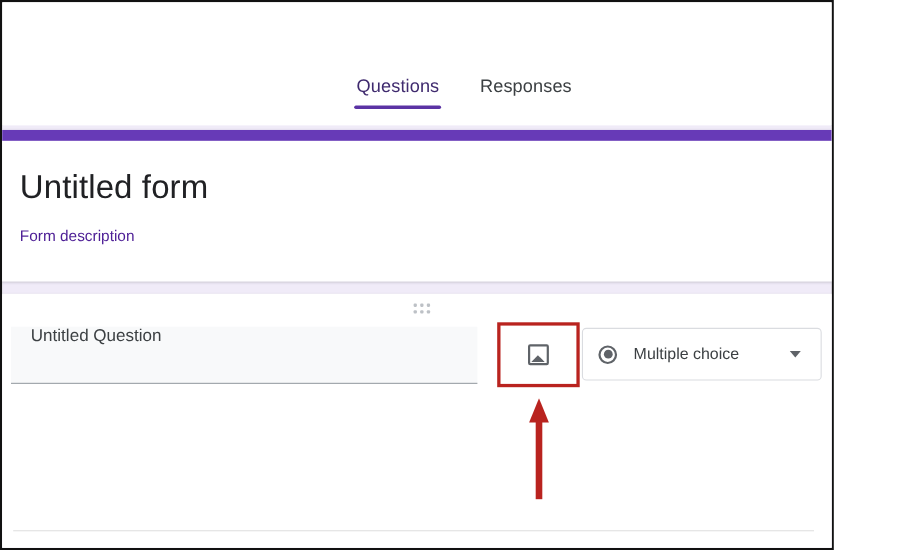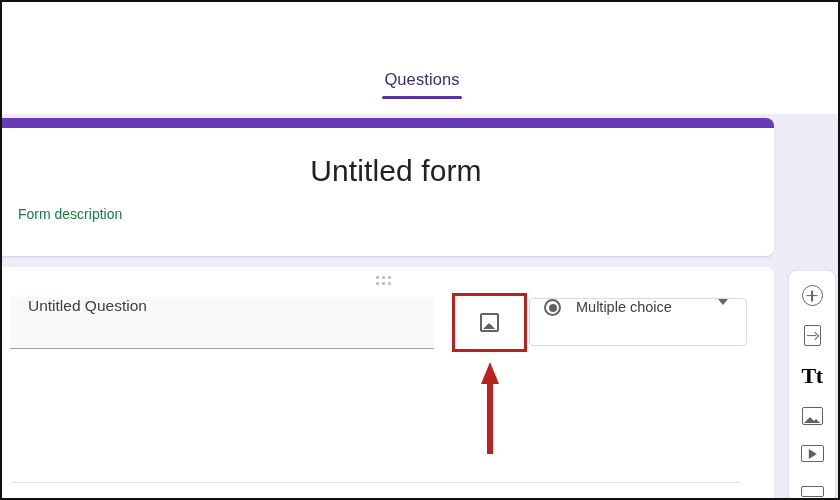--- a/index.html
+++ b/index.html
@@ -11,21 +11,21 @@
     width: 840px;
     height: 500px;
     overflow: hidden;
     font-family: "Liberation Sans", sans-serif;
     position: relative;
   }
 
   #screen {
     position: absolute;
     inset: 0;
-    width: 840px;
+    width: 758px;
     height: 500px;
     background: #ffffff;
     border: 2px solid #111111;
     box-sizing: border-box;
     overflow: hidden;
   }
 
   
   .topbar {
     position: absolute;
@@ -91,26 +91,25 @@
     height: 10px;
     width: 100%;
     background: #673ab7;
   }
   .form-title {
     margin: 26px 0 0 24px;
     font-size: 30px;
     color: #202124;
     font-weight: 400;
     letter-spacing: .1px;
-    text-align: center;
   }
   .form-desc {
     margin: 18px 0 0 24px;
     font-size: 14px;
-    color: #15803d;
+    color: #4c1d95;
   }
 
   
   .question-card {
     position: absolute;
     left: -8px;
     top: 265px;
     width: 780px;
     height: 235px;
     background: #ffffff;
@@ -213,20 +212,21 @@
     position: absolute;
     left: 527px;
     top: 296px;
     width: 218px;
     height: 48px;
     background: #ffffff;
     border: 1px solid #dadce0;
     border-radius: 4px;
     box-sizing: border-box;
     display: flex;
+    align-items: center;
     cursor: pointer;
     z-index: 4;
   }
   .radio-glyph {
     margin-left: 14px;
     width: 17px;
     height: 17px;
     border: 2px solid #5f6368;
     border-radius: 50%;
     box-sizing: border-box;
@@ -407,20 +407,23 @@
 </head>
 <body>
 
 <div id="screen">
 
   <div class="topbar">
     <div class="tabs">
       <div class="tab active">
         <span>Questions</span>
       </div>
+      <div class="tab">
+        <span>Responses</span>
+      </div>
     </div>
   </div>
 
   <div class="page"></div>
 
   <div class="form-header">
     <div class="accent-bar"></div>
     <div class="form-title">Untitled form</div>
     <div class="form-desc">Form description</div>
   </div>

